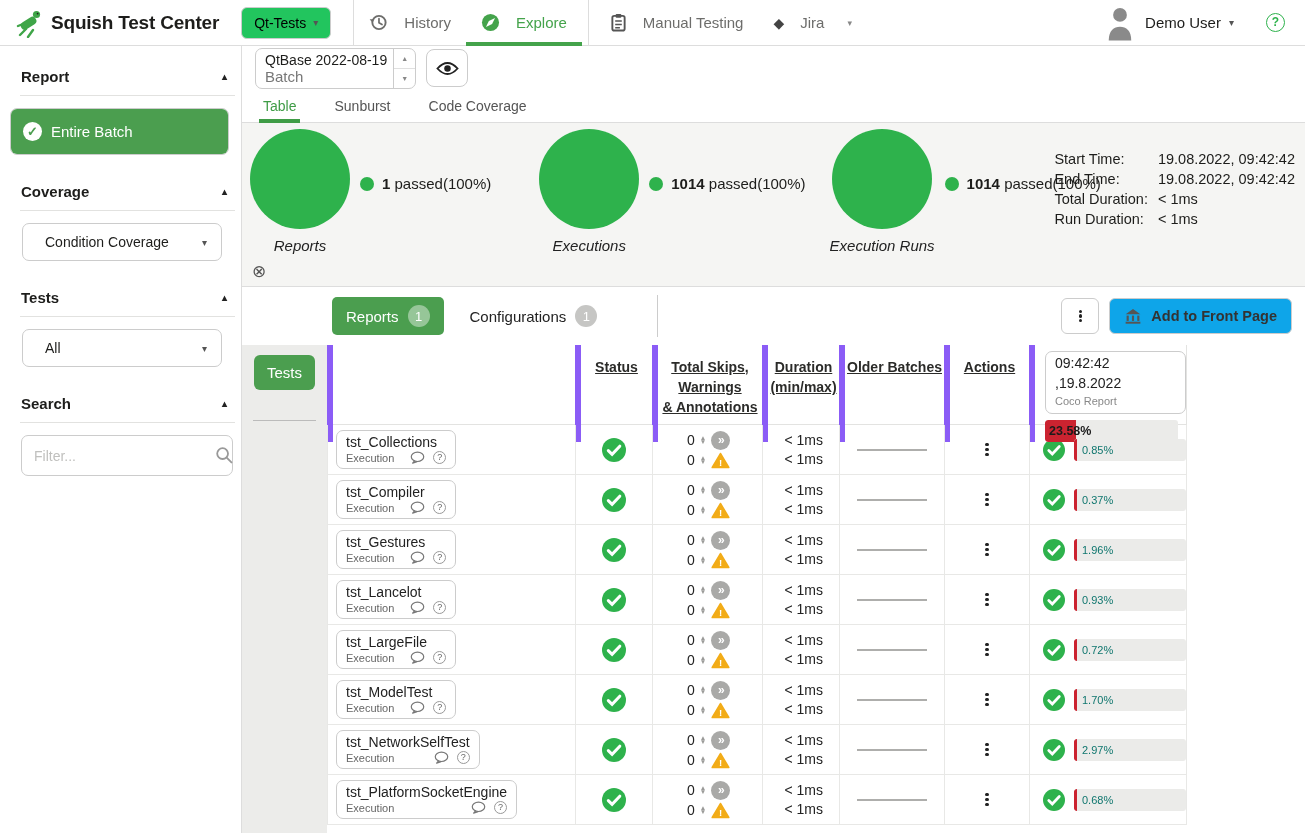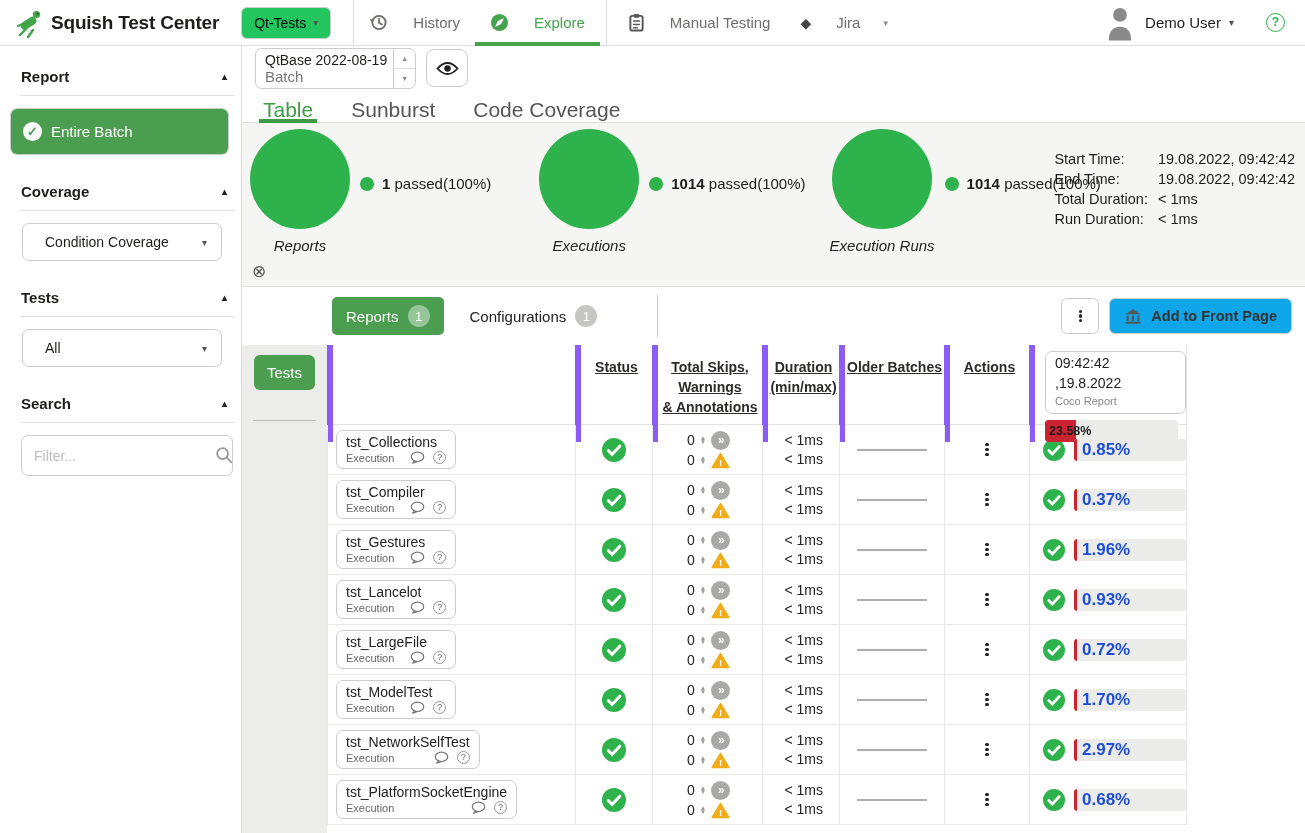--- a/index.html
+++ b/index.html
@@ -6,21 +6,21 @@
   html,body { width:1305px; height:833px; overflow:hidden; background:#fff;
     font-family:"Liberation Sans", sans-serif; color:#1d1d1b; font-size:14px; }
 
   
   .navbar { height:46px; display:flex; align-items:stretch; border-bottom:1px solid #ddd; background:#fff; }
   .brand { display:flex; align-items:center; gap:8px; padding-left:16px; }
   .brand-name { font-size:19px; font-weight:bold; letter-spacing:-.2px; }
   .proj-btn { margin:6px 0 6px 22px; align-self:center; border:1px solid #ccc; border-radius:6px;
     background:#22c55e; padding:7px 12px; font-size:14px; display:flex; gap:7px; align-items:center; cursor:pointer; }
   .nav-divider { width:1px; background:#ddd; margin-left:22px; }
-  .nav-item { display:flex; align-items:center; gap:25px; padding:0 15px; font-size:15px; color:#6d6d6b;
+  .nav-item { display:flex; align-items:center; gap:16px; padding:0 15px; font-size:15px; color:#6d6d6b;
     position:relative; cursor:pointer; }
   .nav-item.active { color:#44a34b; }
   .nav-item.active::after { content:""; position:absolute; left:0; right:0; bottom:-1px; height:4px; background:#44a34b; }
   .caret { font-size:10px; color:#555; }
   .caret.small { font-size:9px; color:#888; }
   .nav-right { margin-left:auto; display:flex; align-items:center; padding-right:20px; gap:10px; }
   .user-name { font-size:15px; display:flex; gap:8px; align-items:center; cursor:pointer; }
   .help-badge { width:19px; height:19px; border:1.6px solid #2eb24c; border-radius:50%; color:#2eb24c;
     font-size:12px; font-weight:bold; text-align:center; line-height:16px; margin-left:22px; cursor:pointer; }
 
@@ -57,21 +57,21 @@
   .batch-name { font-size:14px; }
   .batch-type { font-size:15px; color:#777; }
   .spin { display:flex; flex-direction:column; border-left:1px solid #ccc; width:22px; }
   .spin span { flex:1; display:flex; align-items:center; justify-content:center; font-size:7px; color:#888; cursor:pointer; }
   .spin span + span { border-top:1px solid #e0e0e0; }
   .eye-btn { width:42px; height:38px; border:1px solid #ccc; border-radius:8px; background:#fff;
     display:flex; align-items:center; justify-content:center; cursor:pointer; }
 
   
   .view-tabs { height:33px; display:flex; gap:38px; padding-left:21px; border-bottom:1px solid #ddd; }
-  .vtab { font-size:21px; color:#555; display:flex; align-items:flex-end; position:relative; cursor:pointer; }
+  .vtab { font-size:14px; color:#555; display:flex; align-items:center; position:relative; cursor:pointer; }
   .vtab.active { color:#3f9c46; }
   .vtab.active::after { content:""; position:absolute; left:-4px; right:-4px; bottom:-1px; height:4px; background:#3f9c46; }
 
   
   .summary { height:164px; background:#f5f5f3; border-bottom:1px solid #ddd; position:relative;
     display:flex; align-items:flex-start; padding:6px 0 0 8px; }
   .pie-group { display:flex; align-items:flex-start; }
   .pie-col { display:flex; flex-direction:column; align-items:center; }
   .pie { width:100px; height:100px; border-radius:50%; background:#2eb24c; cursor:pointer; }
   .pie-label { font-style:italic; font-size:15px; margin-top:8px; color:#222; }
@@ -133,21 +133,21 @@
   .skip-line { display:flex; align-items:center; gap:5px; }
   .skip-line .num { font-size:14px; color:#222; width:10px; text-align:right; }
   .stepper { display:flex; flex-direction:column; line-height:.62; font-size:6.5px; color:#9a9a98; }
   .skip-badge { width:19px; height:19px; border-radius:50%; background:#a9a9a7; color:#fff; font-weight:bold;
     font-size:12px; text-align:center; line-height:18px; letter-spacing:-1px; }
   .dur-col { flex-direction:column; align-items:flex-end !important; gap:3px; padding-right:16px; font-size:14px; color:#222; }
   .spark { width:70px; height:2px; background:#aeaeac; }
   .cov-cell { justify-content:flex-start !important; gap:9px; padding-left:13px; }
   .row-bar { position:relative; width:112px; height:22px; background:#ebebe9; border-radius:3px; overflow:hidden; cursor:pointer; }
   .row-bar .fill { position:absolute; left:0; top:0; bottom:0; background:#cb2330; min-width:2.5px; border-radius:2px 0 0 2px; }
-  .row-bar .plabel { position:absolute; left:8px; top:0; line-height:22px; font-size:17px; font-weight:bold; color:#1d4ed8; }
+  .row-bar .plabel { position:absolute; left:8px; top:0; line-height:22px; font-size:11px; font-weight:normal; color:#0f766e; }
   .row-stub { height:10px; border-bottom:1px solid #e8e8e6; }
   svg { display:block; }
 </style>
 </head>
 <body>
 
 <header class="navbar">
   <div class="brand">
     <span>
       <svg width="27" height="30" viewBox="0 0 27 30">

